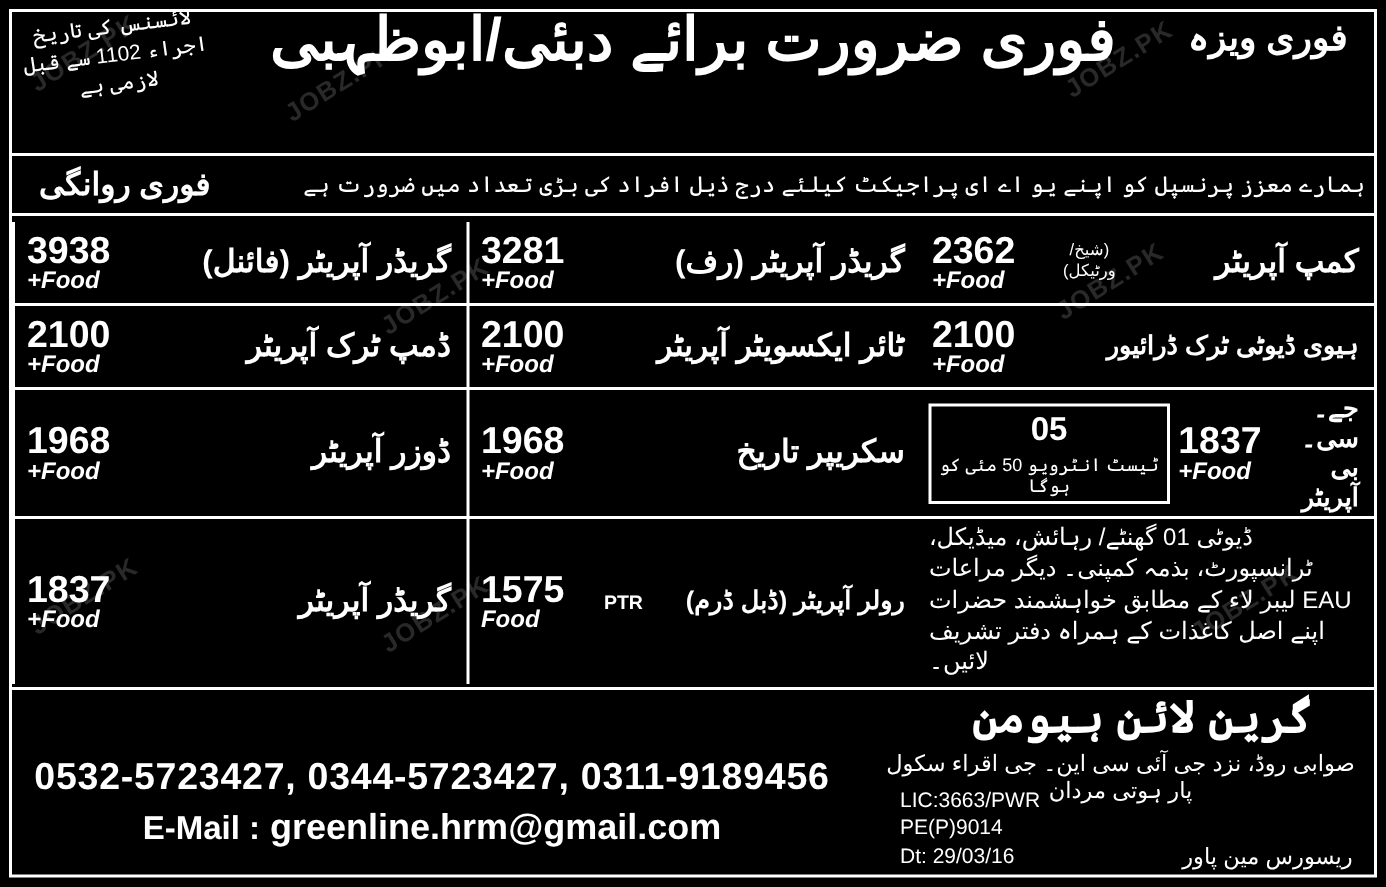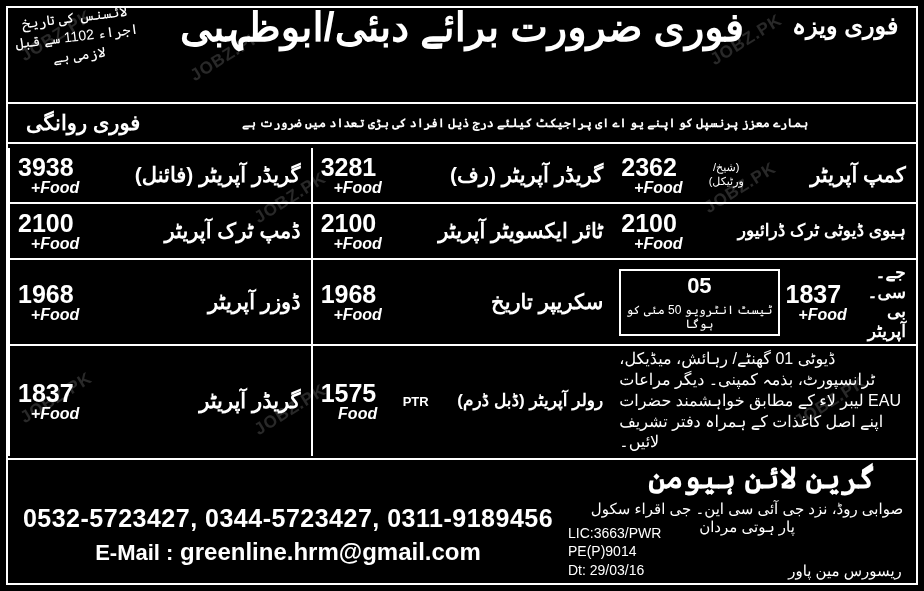--- a/index.html
+++ b/index.html
@@ -26,21 +26,21 @@
     font-size:24px;font-weight:bold;line-height:1.2;
   }
 
   
   .introbar{
     border-top:2px solid #fff;border-bottom:2px solid #fff;
     height:38px;display:flex;align-items:center;justify-content:flex-end;
     padding:0 6px;margin-top:2px;
   }
   .intro-tag{font-size:21px;font-weight:bold;margin-left:12px;}
-  .intro-text{font-size:12px;flex:1;text-align:center;font-weight:bold;}
+  .intro-text{font-size:15px;flex:1;}
 
   
   .rows{margin-top:4px;}
   .row{display:flex;border-bottom:2px solid #fff;}
   .row:last-child{border-bottom:none;}
   .cell{
     position:relative;display:flex;align-items:center;justify-content:flex-end;
     border-left:2px solid #fff;padding:3px 6px;box-sizing:border-box;min-height:54px;
   }
   .cell:last-child{border-left:none;}
@@ -48,21 +48,21 @@
   .title{
     font-size:21px;font-weight:bold;text-align:right;line-height:1.15;flex:1;
     padding-right:4px;
   }
   .title.sm{font-size:17px;}
   .title.xs{font-size:16px;font-weight:normal;line-height:1.3;text-align:left;}
   .sal{
     text-align:left;line-height:1.0;padding-left:2px;padding-right:8px;min-width:74px;
   }
   .sal .n{font-size:25px;font-weight:bold;display:block;}
-  .sal .f{font-size:16px;font-style:italic;font-weight:bold;display:block;text-align:center;}
+  .sal .f{font-size:16px;font-style:italic;font-weight:bold;display:block;}
   .note{font-size:11px;line-height:1.25;text-align:center;width:46px;}
   .badge{
     border:2px solid #fff;padding:2px 4px;margin-right:4px;text-align:center;
     font-size:12px;line-height:1.2;display:flex;align-items:center;gap:4px;flex-direction:column;
   }
   .badge .num{font-size:22px;font-weight:bold;}
   .ptr{font-size:13px;font-weight:bold;}
 
   
   .footer{border-top:2px solid #fff;margin-top:2px;padding-top:4px;position:relative;height:118px;}
@@ -70,21 +70,21 @@
     position:absolute;right:4px;top:0px;width:300px;text-align:center;
     font-size:30px;font-weight:bold;
   }
   .f-addr{
     position:absolute;right:4px;top:40px;width:330px;text-align:center;font-size:15px;
   }
   .f-power{
     position:absolute;right:6px;bottom:2px;width:130px;text-align:center;font-size:15px;
   }
   .f-lic{
-    position:absolute;left:560px;bottom:2px;width:170px;font-size:14px;line-height:1.35;text-align:left;
+    position:absolute;left:592px;bottom:2px;width:170px;font-size:14px;line-height:1.35;text-align:left;
   }
   .f-phone{
     position:absolute;left:10px;top:44px;width:540px;text-align:center;
     font-size:25px;font-weight:bold;letter-spacing:.5px;
   }
   .f-email{
     position:absolute;left:10px;top:78px;width:540px;text-align:center;
     font-size:24px;font-weight:bold;
   }
   .f-email .lbl{font-size:22px;}

